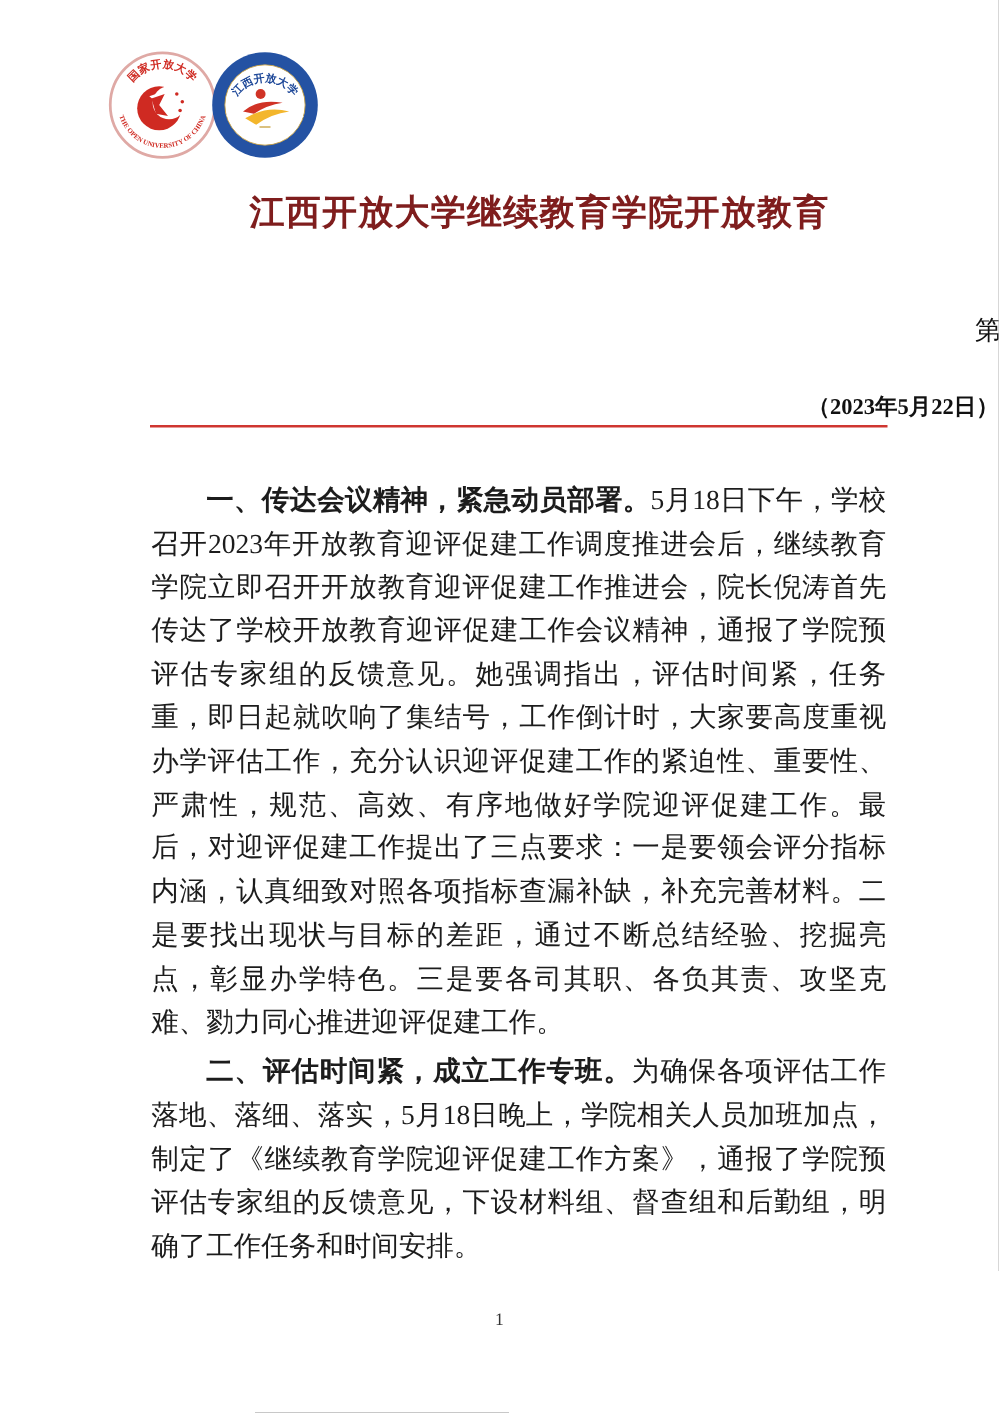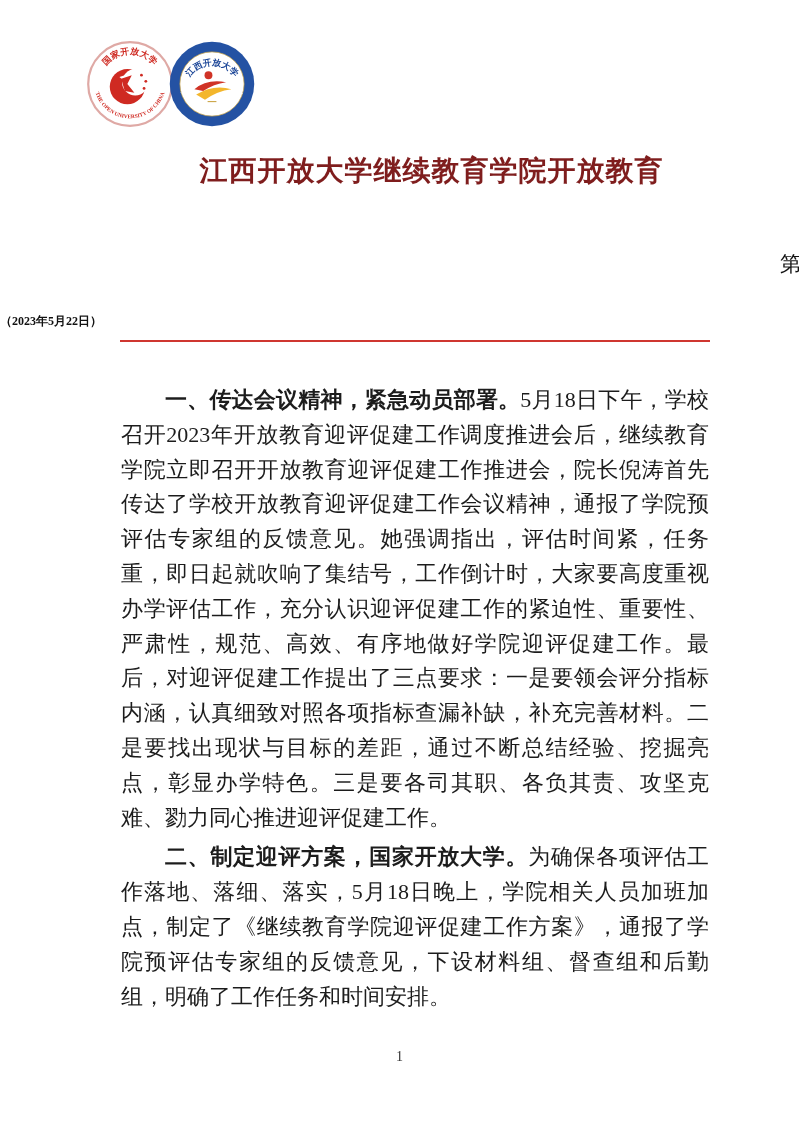--- a/index.html
+++ b/index.html
@@ -30,22 +30,22 @@
   }
   .issue-line {
     position:absolute; top:250px; left:0; width:100%;
     text-align:right;
     font-size:21px;
     color:#111;
     padding-left:44px;
   }
   .date-line {
     position:absolute; top:313px; left:0; width:100%;
-    text-align:left;
-    font-size:12px;
+    text-align:right;
+    font-size:18px;
     font-weight:bold;
     color:#111;
   }
   .red-rule {
     position:absolute; top:340px; left:120px;
     width:590px; height:0;
     border-top:2px solid #cf3630;
   }
 
   
@@ -129,18 +129,18 @@
   </div>
 
   <div class="issue-line">第 1 期</div>
 
   <div class="date-line">（2023年5月22日）</div>
 
   <div class="red-rule"></div>
 
   <div class="body-text">
     <p><span class="lead">一、传达会议精神，紧急动员部署。</span><span>5月18日下午，学校召开2023年开放教育迎评促建工作调度推进会后，继续教育学院立即召开开放教育迎评促建工作推进会，院长倪涛首先传达了学校开放教育迎评促建工作会议精神，通报了学院预评估专家组的反馈意见。她强调指出，评估时间紧，任务重，即日起就吹响了集结号，工作倒计时，大家要高度重视办学评估工作，充分认识迎评促建工作的紧迫性、重要性、严肃性，规范、高效、有序地做好学院迎评促建工作。最后，对迎评促建工作提出了三点要求：一是要领会评分指标内涵，认真细致对照各项指标查漏补缺，补充完善材料。二是要找出现状与目标的差距，通过不断总结经验、挖掘亮点，彰显办学特色。三是要各司其职、各负其责、攻坚克难、勠力同心推进迎评促建工作。</span></p>
-    <p><span class="lead">二、制定迎评方案，国家开放大学。</span><span>为确保各项评估工作落地、落细、落实，5月18日晚上，学院相关人员加班加点，制定了《继续教育学院迎评促建工作方案》，通报了学院预评估专家组的反馈意见，下设材料组、督查组和后勤组，明确了工作任务和时间安排。</span></p>
+    <p><span class="lead">二、评估时间紧，成立工作专班。</span><span>为确保各项评估工作落地、落细、落实，5月18日晚上，学院相关人员加班加点，制定了《继续教育学院迎评促建工作方案》，通报了学院预评估专家组的反馈意见，下设材料组、督查组和后勤组，明确了工作任务和时间安排。</span></p>
   </div>
 
   <div class="page-number">1</div>
 
 </div>
 
 </body></html>

